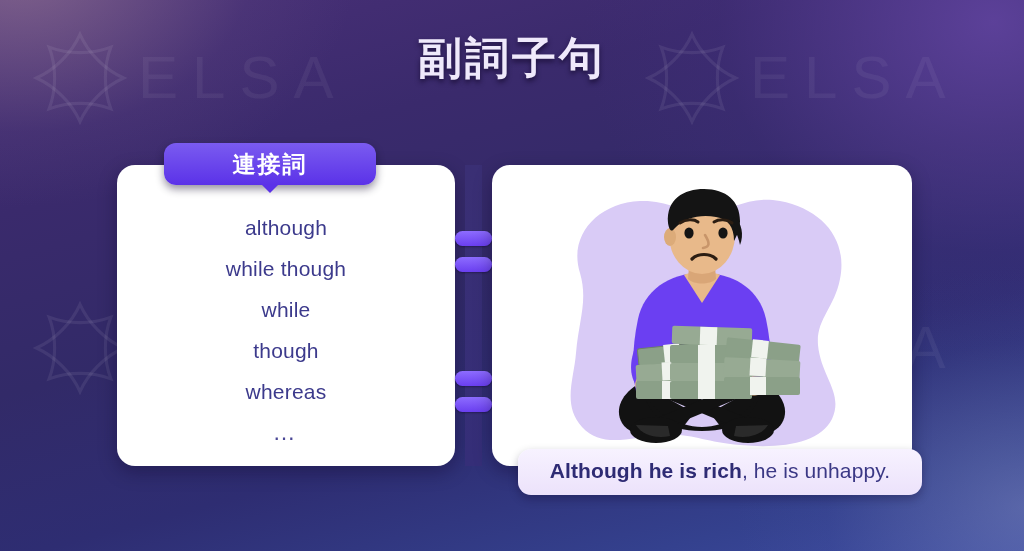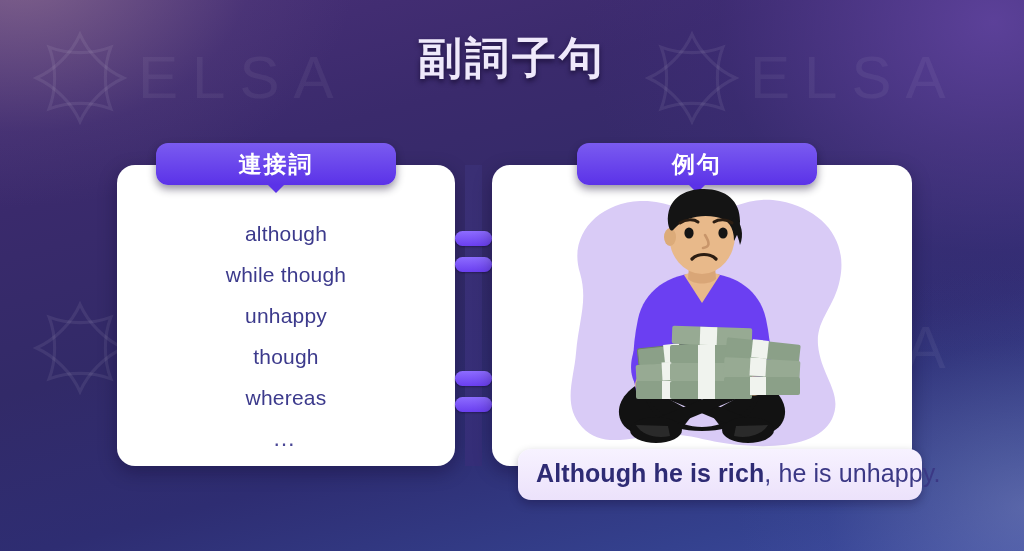--- a/index.html
+++ b/index.html
@@ -105,28 +105,28 @@
     content: "";
     position: absolute;
     bottom: -8px;
     left: 50%;
     margin-left: -9px;
     width: 0; height: 0;
     border-left: 9px solid transparent;
     border-right: 9px solid transparent;
     border-top: 9px solid #5b32e8;
   }
-  #tab-left  { left: 39px;  width: 240px; }
+  #tab-left  { left: 47px;  width: 212px; }
   #tab-right { left: 85px;  width: 240px; }
 
   
   #conjunction-list {
     position: absolute;
     left: 0; right: 0;
-    top: 48px;
+    top: 42px;
     display: flex;
     flex-direction: column;
     align-items: center;
     gap: 0;
   }
   .conj-item {
     color: #3c3a8c;
     font-size: 21px;
     line-height: 41px;
     font-weight: 400;
@@ -186,21 +186,21 @@
     top: 449px;
     width: 368px;
     padding: 10px 18px 12px;
     border-radius: 13px;
     background: linear-gradient(180deg, #f7f2ff 0%, #ece2fb 100%);
     box-shadow: 0 4px 10px rgba(16,7,40,0.3);
     text-align: center;
     white-space: nowrap;
   }
   #example-sentence {
-    font-size: 25px;
+    font-size: 21px;
     line-height: 1.15;
     color: #35337f;
     letter-spacing: 0.1px;
   }
   #example-clause { font-weight: 700; color: #2e2b74; }
   #example-rest   { font-weight: 400; color: #3b3885; }
 </style>
 </head>
 <body>
 
@@ -253,37 +253,36 @@
   <div id="header">
     <div id="slide-title">副詞子句</div>
   </div>
 
   <div class="card" id="card-left">
     <div class="card-tab" id="tab-left">連接詞</div>
 
     <div id="conjunction-list">
       <div class="conj-item">although</div>
       <div class="conj-item">while though</div>
-      <div class="conj-item">unhappy</div>
+      <div class="conj-item">while</div>
       <div class="conj-item">though</div>
       <div class="conj-item">whereas</div>
       <div class="conj-item ellipsis">…</div>
     </div>
   </div>
 
   <div id="binder">
     <div id="binder-spine"></div>
     <div class="ring" id="ring-1"></div>
     <div class="ring" id="ring-2"></div>
     <div class="ring" id="ring-3"></div>
     <div class="ring" id="ring-4"></div>
   </div>
 
   <div class="card" id="card-right">
-    <div class="card-tab" id="tab-right">例句</div>
 
     <div id="illustration">
       <svg id="illus-svg" width="316" height="262" viewBox="0 0 316 262">
 
         <path d="M36 86 C24 48 54 16 96 14 C124 13 138 26 162 25 C190 24 204 8 236 14
                  C278 22 304 52 296 92 C290 122 272 132 274 158 C277 190 300 206 288 232
                  C276 256 238 262 196 258 C160 255 148 246 120 248 C86 250 58 262 38 240
                  C18 218 30 192 32 166 C35 132 44 114 36 86 Z" fill="#d9cbf6"></path>
 
         <path d="M96 196 C78 206 70 222 78 236 C86 250 112 252 136 244 L150 226 Z" fill="#121212"></path>

